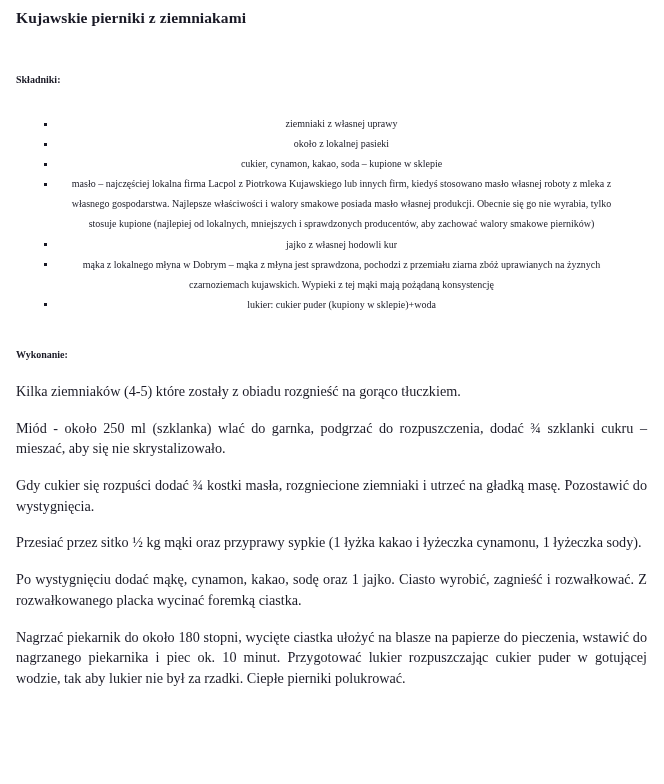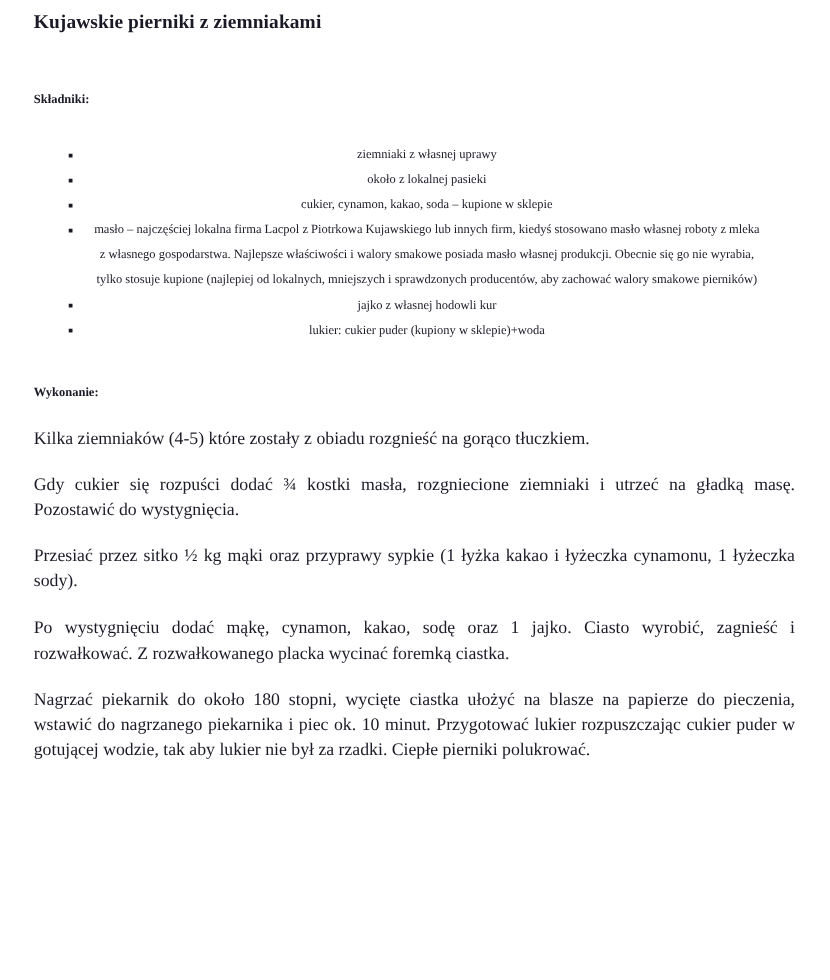--- a/index.html
+++ b/index.html
@@ -13,21 +13,21 @@
     overflow: hidden;
     font-family: "Liberation Serif", "DejaVu Serif", serif;
     color: #1a1a26;
     -webkit-font-smoothing: antialiased;
   }
   .page {
     position: relative;
     width: 664px;
     height: 784px;
     box-sizing: border-box;
-    padding: 0 27px;
+    padding: 0 16px;
   }
   .doc-title {
     font-size: 15.5px;
     font-weight: bold;
     line-height: 19px;
     margin: 0;
     padding-top: 8px;
     letter-spacing: 0.1px;
   }
   .section-heading {
@@ -83,26 +83,28 @@
   <h1 class="doc-title">Kujawskie pierniki z ziemniakami</h1>
 
   <h2 class="section-heading" id="ingredients-heading">Składniki:</h2>
 
   <ul class="ingredients">
     <li>ziemniaki z własnej uprawy</li>
     <li>około z lokalnej pasieki</li>
     <li>cukier, cynamon, kakao, soda – kupione w sklepie</li>
     <li>masło – najczęściej lokalna firma Lacpol z Piotrkowa Kujawskiego lub innych firm, kiedyś stosowano masło własnej roboty z mleka z własnego gospodarstwa. Najlepsze właściwości i walory smakowe posiada masło własnej produkcji. Obecnie się go nie wyrabia, tylko stosuje kupione (najlepiej od lokalnych, mniejszych i sprawdzonych producentów, aby zachować walory smakowe pierników)</li>
     <li>jajko z własnej hodowli kur</li>
+    <li>mąka z lokalnego młyna w Dobrym – mąka z młyna jest sprawdzona, pochodzi z przemiału ziarna zbóż uprawianych na żyznych czarnoziemach kujawskich. Wypieki z tej mąki mają pożądaną konsystencję</li>
     <li>lukier: cukier puder (kupiony w sklepie)+woda</li>
   </ul>
 
   <h2 class="section-heading" id="method-heading">Wykonanie:</h2>
 
   <div class="steps">
     <p>Kilka ziemniaków (4-5) które zostały z obiadu rozgnieść na gorąco tłuczkiem.</p>
+    <p>Miód - około 250 ml (szklanka) wlać do garnka, podgrzać do rozpuszczenia, dodać ¾ szklanki cukru – mieszać, aby się nie skrystalizowało.</p>
     <p>Gdy cukier się rozpuści dodać ¾ kostki masła, rozgniecione ziemniaki i utrzeć na gładką masę. Pozostawić do wystygnięcia.</p>
     <p>Przesiać przez sitko ½ kg mąki oraz przyprawy sypkie (1 łyżka kakao i łyżeczka cynamonu, 1 łyżeczka sody).</p>
     <p>Po wystygnięciu dodać mąkę, cynamon, kakao, sodę oraz 1 jajko. Ciasto wyrobić, zagnieść i rozwałkować. Z rozwałkowanego placka wycinać foremką ciastka.</p>
     <p>Nagrzać piekarnik do około 180 stopni, wycięte ciastka ułożyć na blasze na papierze do pieczenia, wstawić do nagrzanego piekarnika i piec ok. 10 minut. Przygotować lukier rozpuszczając cukier puder w gotującej wodzie, tak aby lukier nie był za rzadki. Ciepłe pierniki polukrować.</p>
   </div>
 
 </div>
 
 </body></html>

